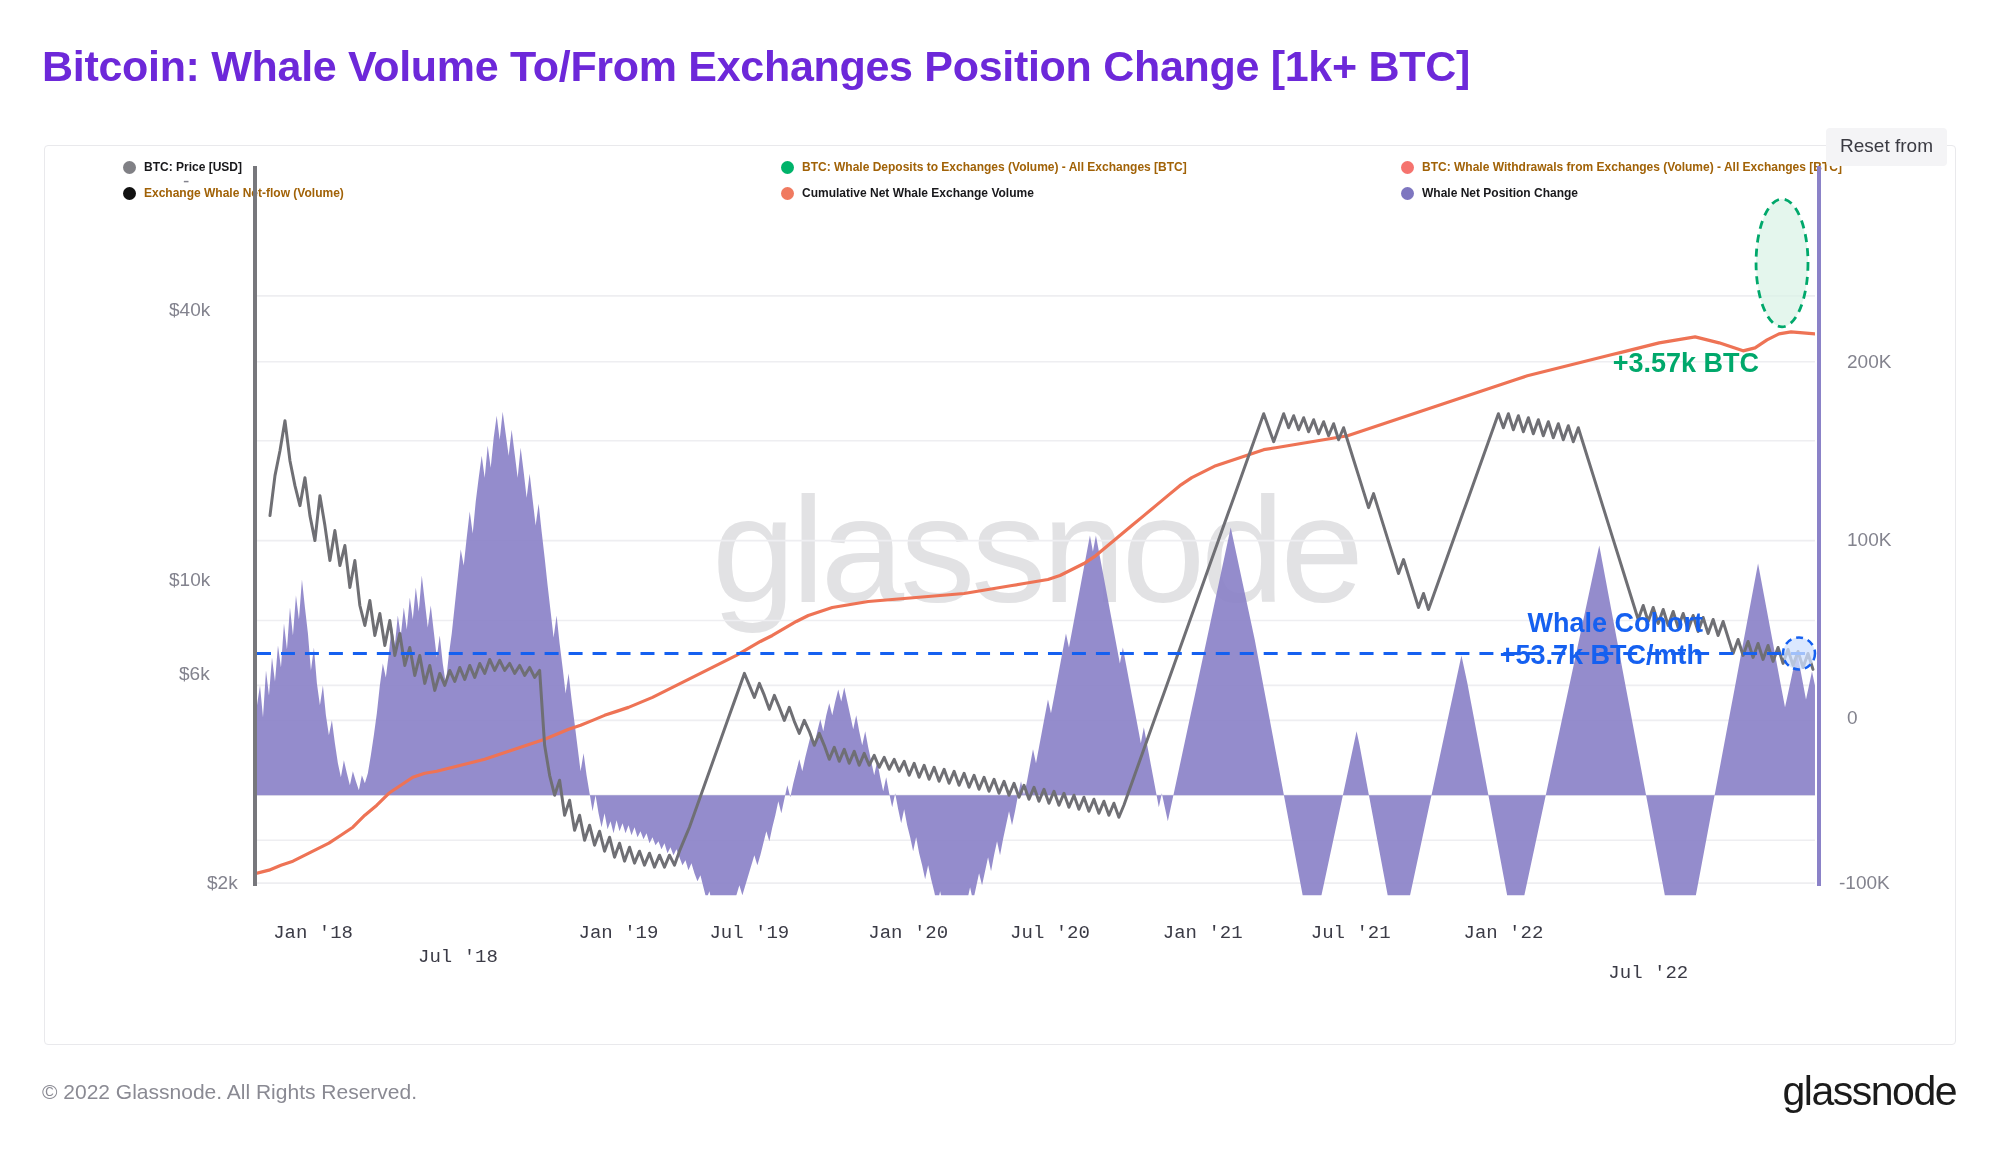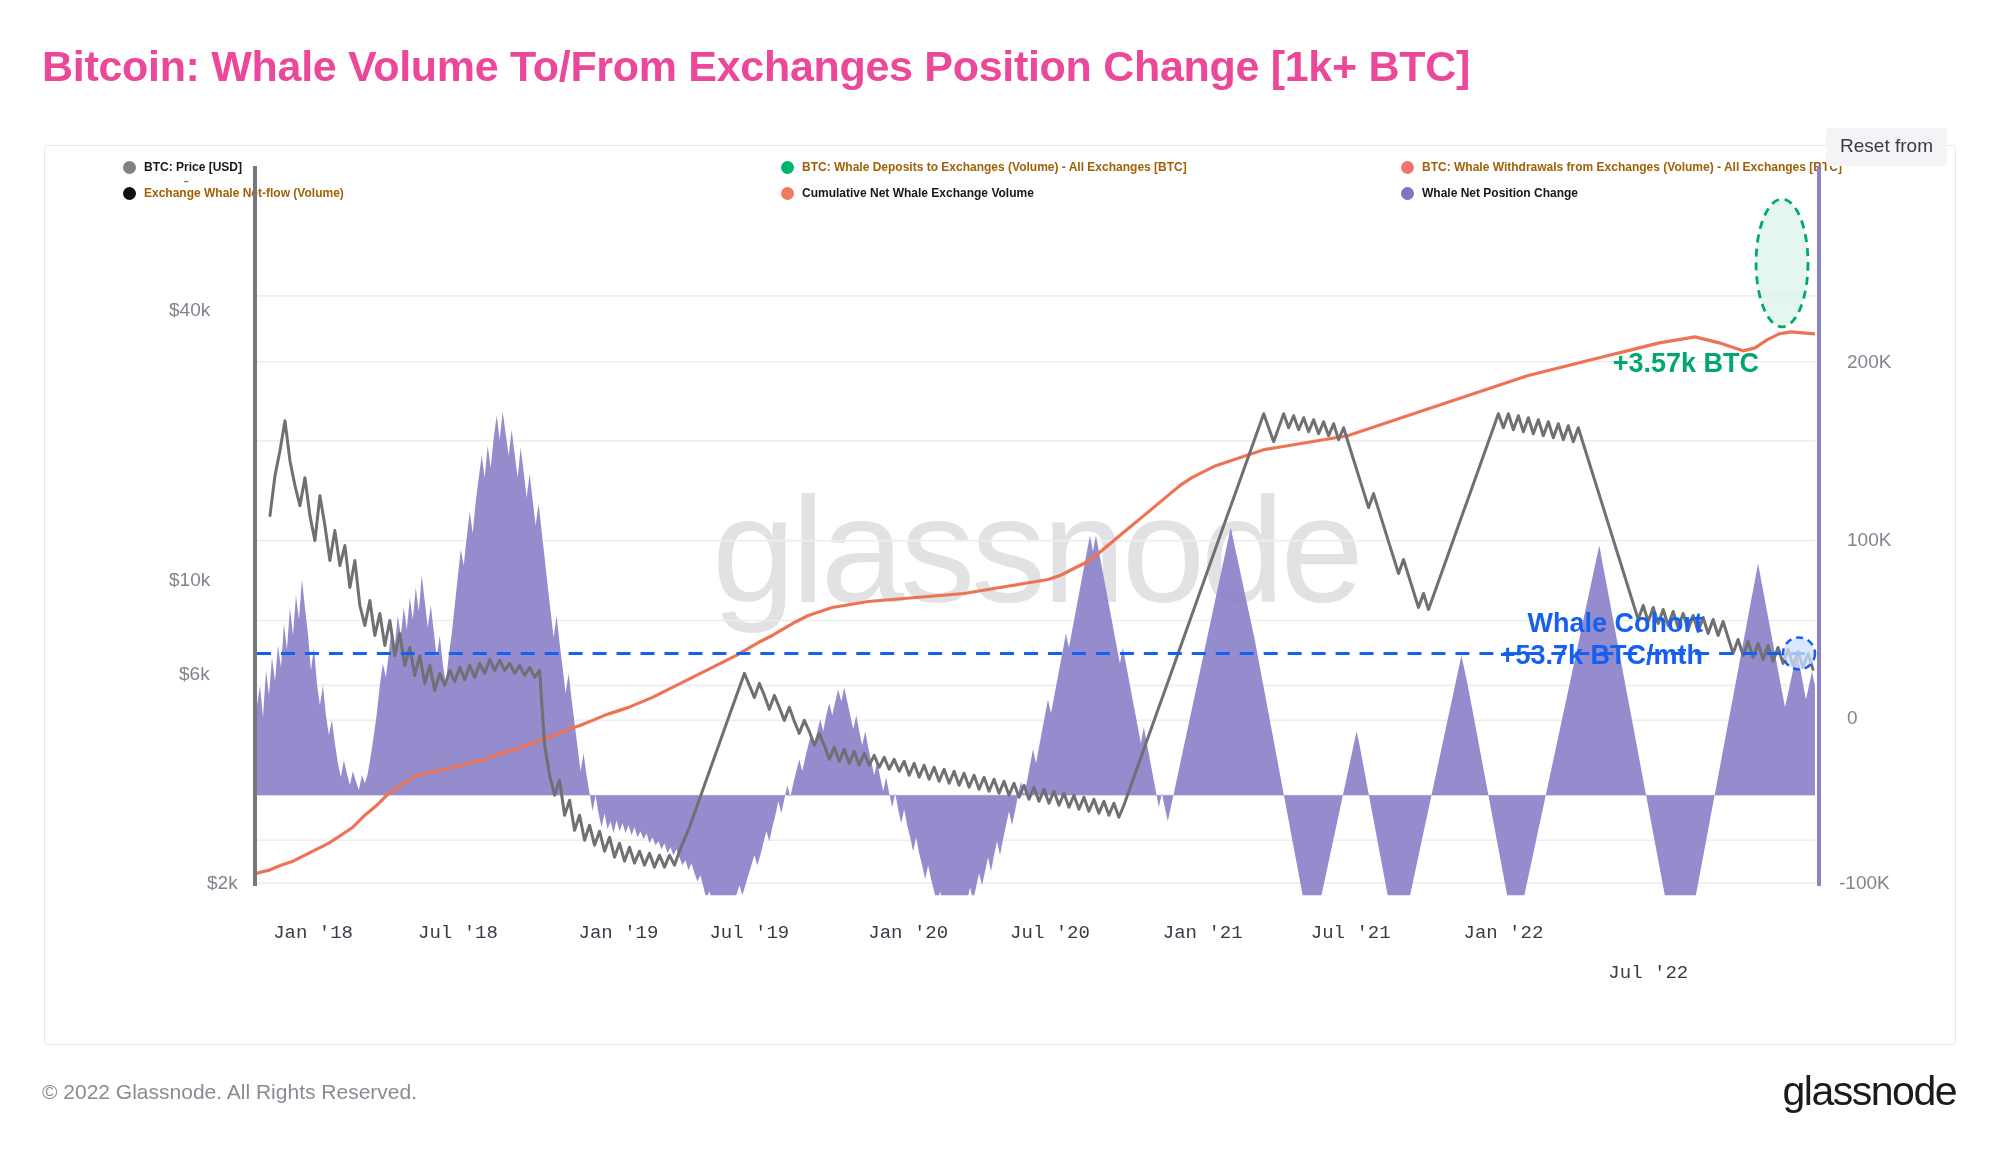--- a/index.html
+++ b/index.html
@@ -18,21 +18,21 @@
     position: absolute;
     inset: 0;
     background: #ffffff;
   }
   .page-title {
     position: absolute;
     left: 42px;
     top: 42px;
     font-size: 43px;
     font-weight: 700;
-    color: #ec4899;
+    color: #6d28d9;
     letter-spacing: -0.3px;
     white-space: nowrap;
   }
   .chart-card {
     position: absolute;
     left: 44px;
     top: 145px;
     width: 1912px;
     height: 900px;
     border: 1px solid #e9e9ec;
@@ -256,21 +256,21 @@
 
         <div class="annot annot-blue" style="right:112px; top:392px;">
           <div>Whale Cohort</div>
           <div>+53.7k BTC/mth</div>
         </div>
       </div>
     </div>
 
     <div class="axis-x" style="left:212px; right:140px; bottom:92px; height:30px;font-family:Liberation Mono, monospace;">
       <div class="tick-x" style="left:3.6%;">Jan '18</div>
-      <div class="tick-x" style="left:12.9%;">Jul '18</div>
+      <div class="tick-x" style="left:12.9%;margin-top:24px;">Jul '18</div>
       <div class="tick-x" style="left:23.2%;">Jan '19</div>
       <div class="tick-x" style="left:31.6%;">Jul '19</div>
       <div class="tick-x" style="left:41.8%;">Jan '20</div>
       <div class="tick-x" style="left:50.9%;">Jul '20</div>
       <div class="tick-x" style="left:60.7%;">Jan '21</div>
       <div class="tick-x" style="left:70.2%;">Jul '21</div>
       <div class="tick-x" style="left:80.0%;">Jan '22</div>
       <div class="tick-x" style="left:89.3%;margin-top:40px;">Jul '22</div>
     </div>
 

